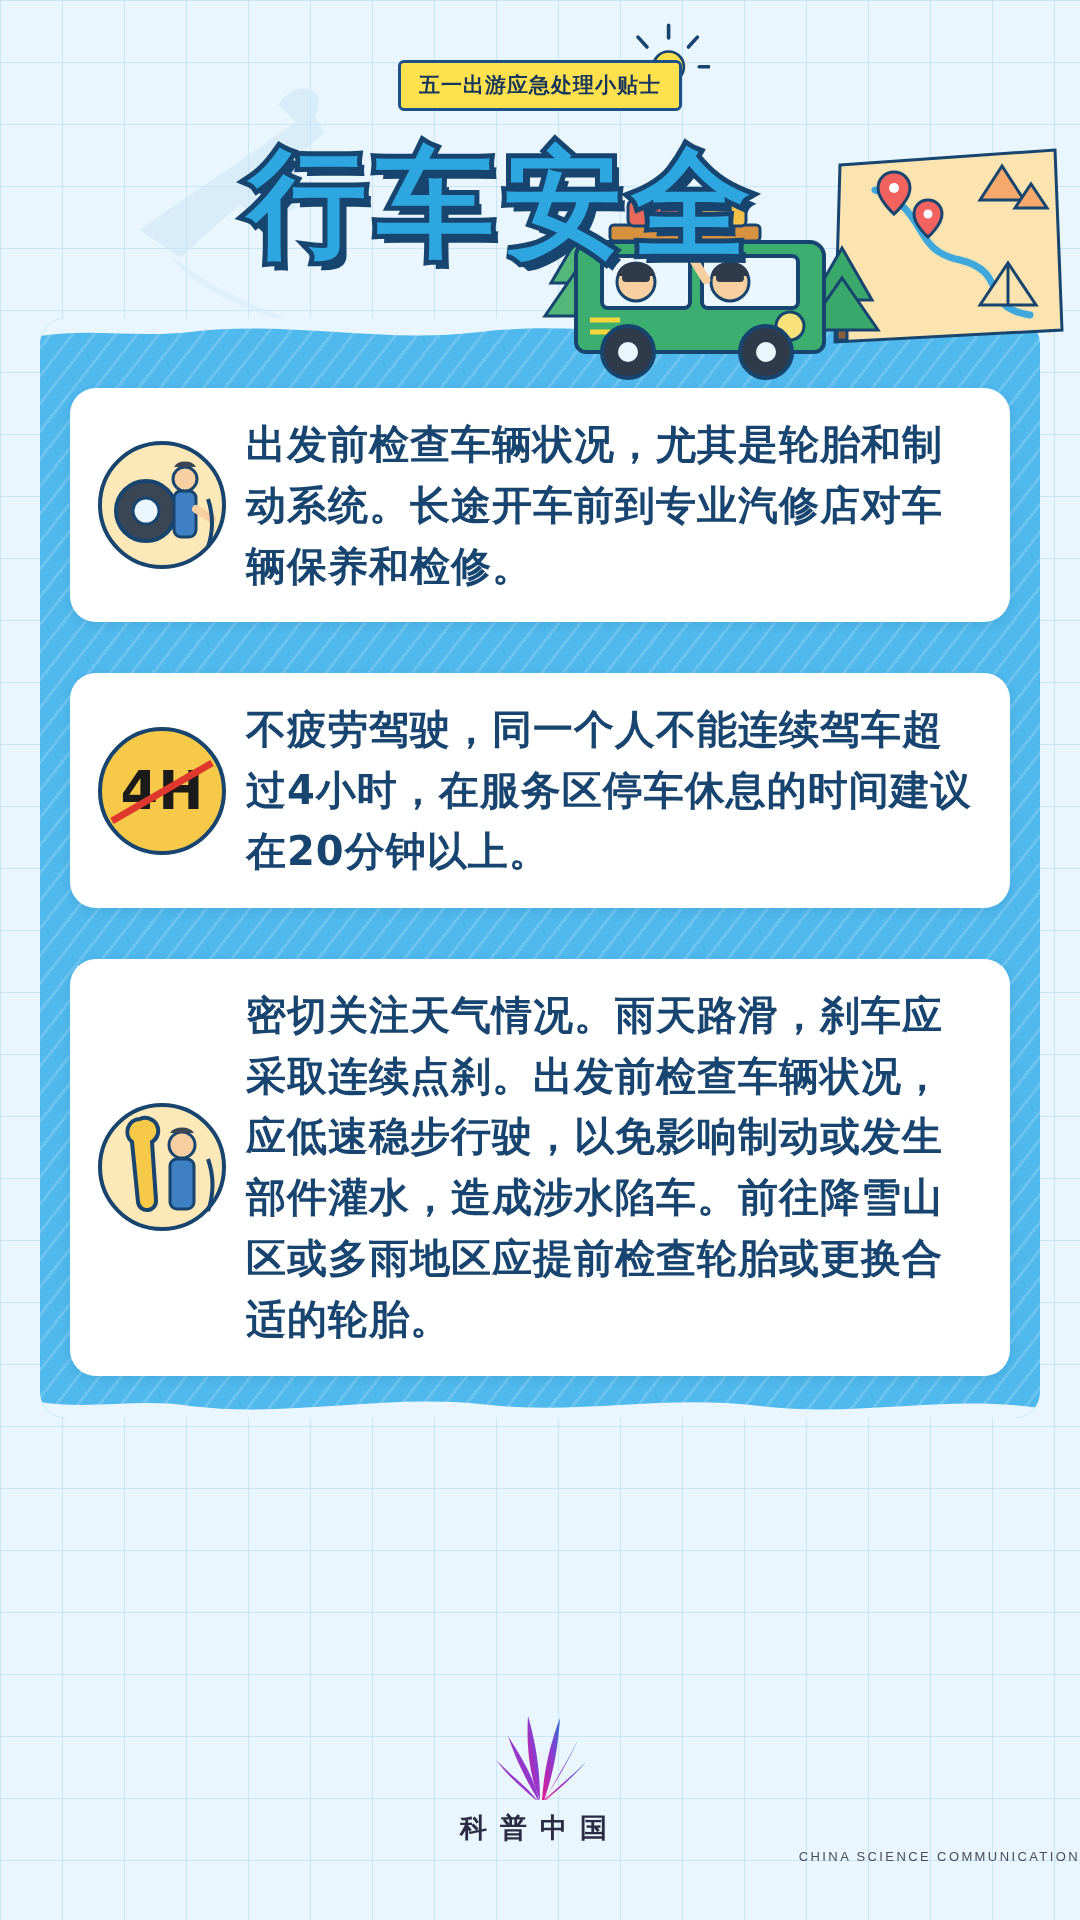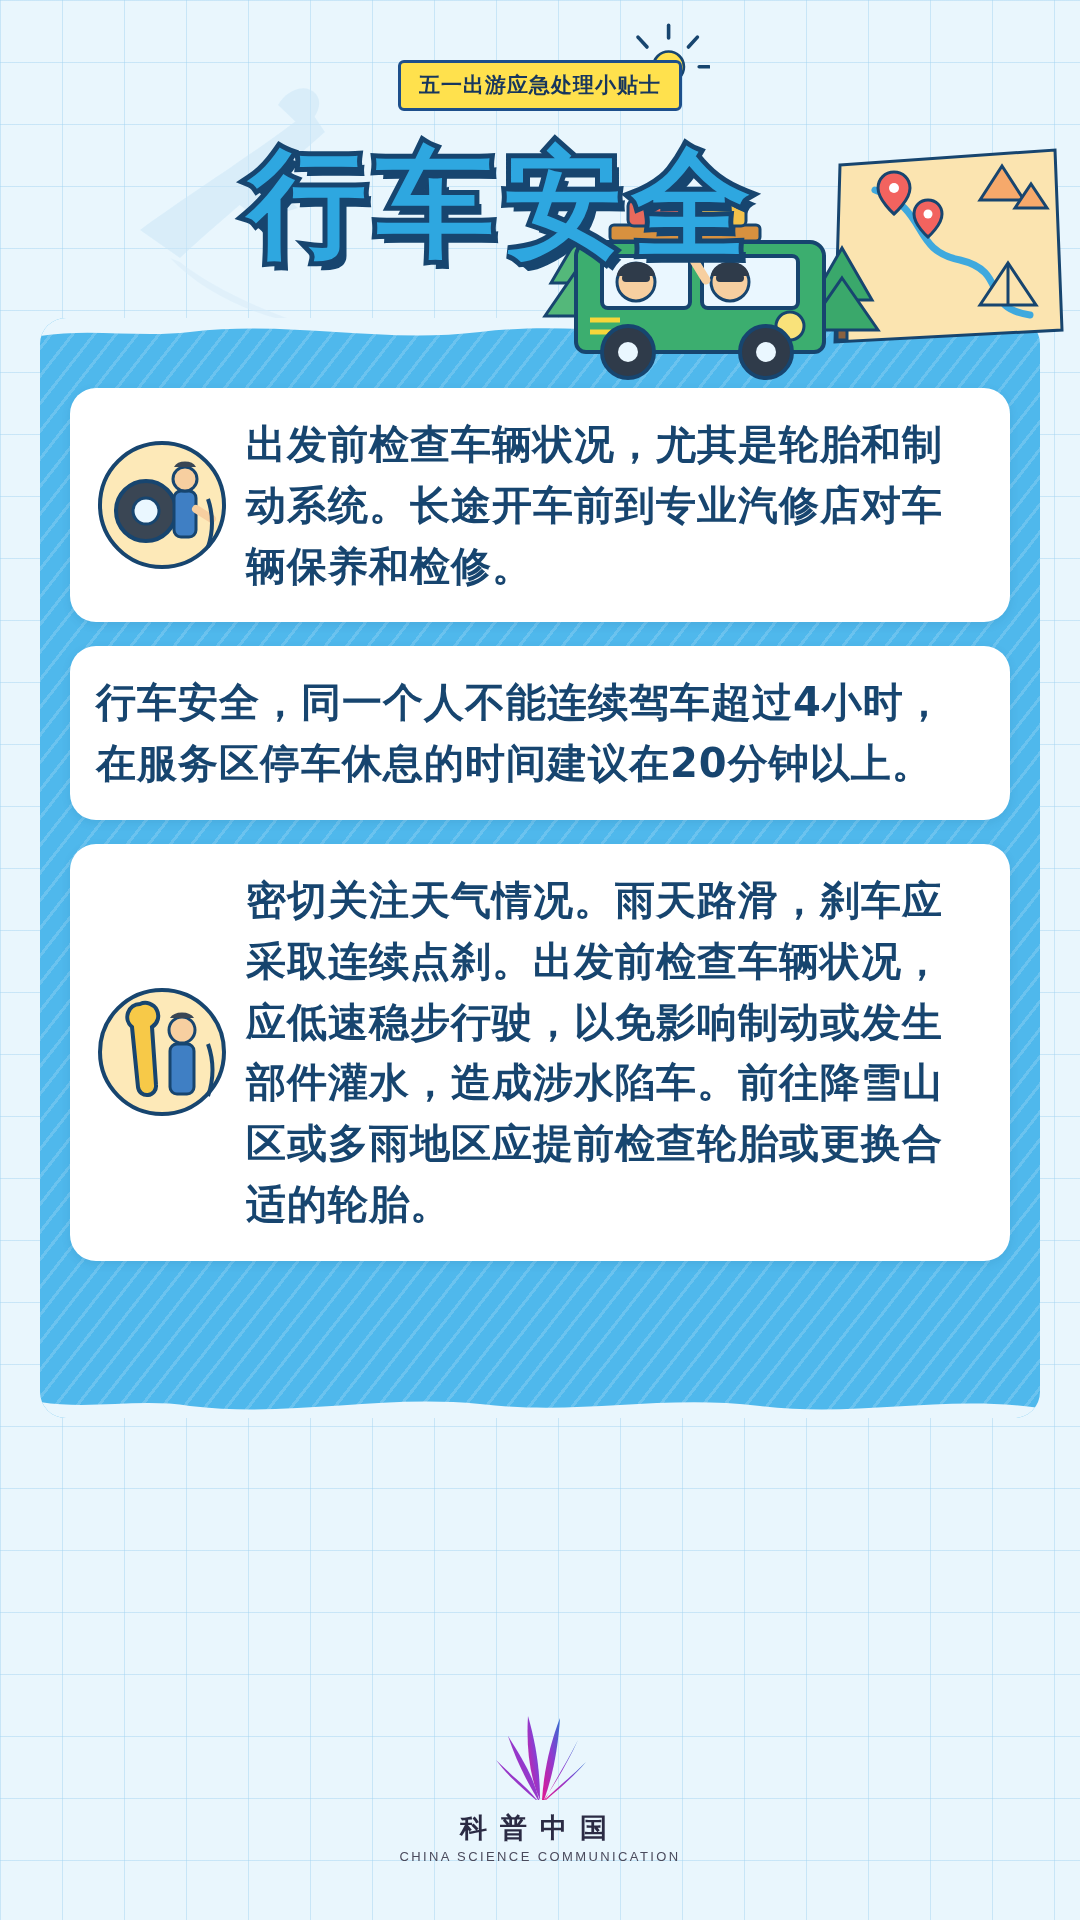--- a/index.html
+++ b/index.html
@@ -125,21 +125,21 @@
 
   
   .cards {
     position: absolute;
     left: 70px;
     top: 388px;
     width: 940px;
     z-index: 5;
     display: flex;
     flex-direction: column;
-    gap: 24px;
+    gap: 51px;
   }
   .card {
     background: #ffffff;
     border-radius: 26px;
     display: flex;
     align-items: center;
     padding: 26px 34px 26px 26px;
     box-sizing: border-box;
     box-shadow: 0 3px 10px rgba(20,70,110,0.10);
   }
@@ -179,20 +179,21 @@
     font-weight: bold;
     letter-spacing: 13px;
     color: #2b2b44;
     font-family: Liberation Sans, sans-serif;
   }
   .footer-en {
     font-size: 13px;
     letter-spacing: 2.4px;
     color: #4a4a5c;
     margin-top: 3px;
+    text-align: right;
   }
 </style>
 </head>
 <body>
 
 <div class="bg"></div>
 
 <svg class="plane" viewBox="0 0 330 260">
   <path d="M30 150 C70 120 150 70 200 30 L215 52 C170 92 110 140 70 178 Z" fill="#cbe6f7"></path>
   <path d="M168 25 C176 10 196 2 206 14 C214 24 206 40 192 48 Z" fill="#cbe6f7"></path>
@@ -304,21 +305,28 @@
         <circle cx="89" cy="40" r="12" fill="#f7cfa0" stroke="#17456f" stroke-width="3"></circle>
         <path d="M78 28 a12 9 0 0 1 22 0 z" fill="#3a4654"></path>
         <path d="M100 70 l16 10" stroke="#f7cfa0" stroke-width="8" stroke-linecap="round"></path>
         <path d="M112 108 q8 -24 0 -48" stroke="#17456f" stroke-width="4" fill="none"></path>
       </svg>
     </div>
     <div class="card-text">出发前检查车辆状况，尤其是轮胎和制动系统。长途开车前到专业汽修店对车辆保养和检修。</div>
   </div>
 
   <div class="card">
-    <div class="card-text">行车安全，同一个人不能连续驾车超过4小时，在服务区停车休息的时间建议在20分钟以上。</div>
+    <div class="card-icon">
+      <svg viewBox="0 0 132 132" width="132" height="132">
+        <circle cx="66" cy="66" r="62" fill="#f7c948" stroke="#17456f" stroke-width="4"></circle>
+        <text x="66" y="84" text-anchor="middle" font-size="54" font-weight="bold" font-family="DejaVu Sans, Liberation Sans, sans-serif" fill="#1b1b1b">4H</text>
+        <line x1="16" y1="96" x2="116" y2="38" stroke="#e0382f" stroke-width="7"></line>
+      </svg>
+    </div>
+    <div class="card-text">不疲劳驾驶，同一个人不能连续驾车超过4小时，在服务区停车休息的时间建议在20分钟以上。</div>
   </div>
 
   <div class="card">
     <div class="card-icon">
       <svg viewBox="0 0 132 132" width="132" height="132">
         <circle cx="66" cy="66" r="62" fill="#fde9b8" stroke="#17456f" stroke-width="4"></circle>
         <path d="M44 18 a13 13 0 0 0 -8 23 l6 60 a9 9 0 0 0 18 -2 l-4 -58 a13 13 0 0 0 -12 -23 z" fill="#f7c948" stroke="#17456f" stroke-width="4"></path>
         <rect x="74" y="58" width="24" height="50" rx="7" fill="#3f7fc4" stroke="#17456f" stroke-width="3"></rect>
         <circle cx="86" cy="44" r="13" fill="#f7cfa0" stroke="#17456f" stroke-width="3"></circle>
         <path d="M74 32 a13 9 0 0 1 24 0 z" fill="#3a4654"></path>

